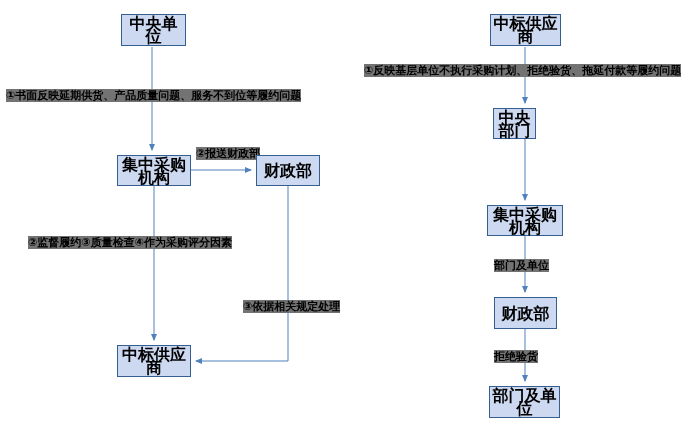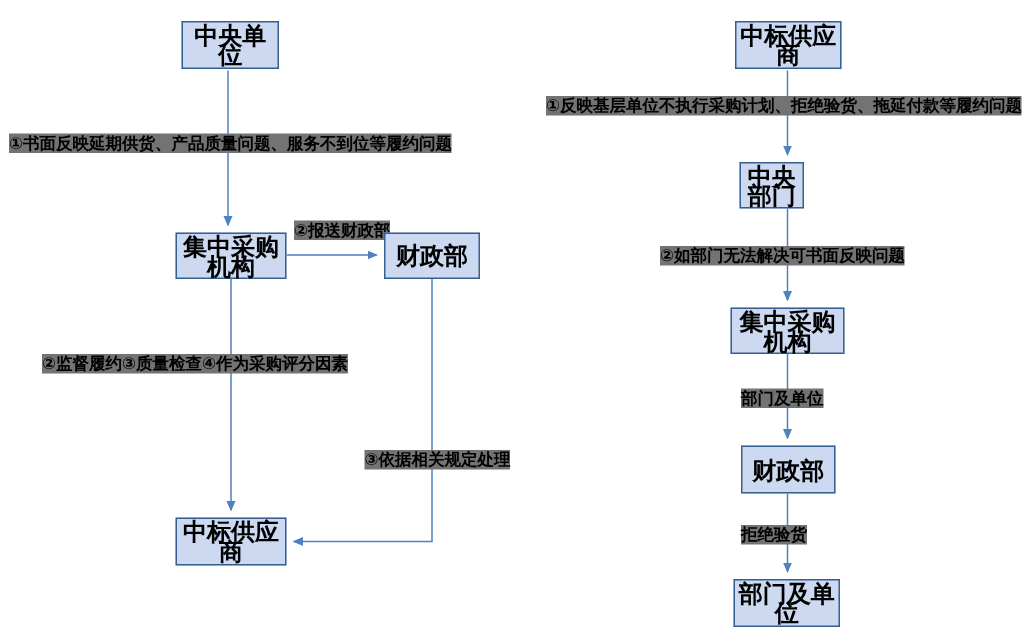--- a/index.html
+++ b/index.html
@@ -71,21 +71,20 @@
     <line x1="525" y1="236" x2="525" y2="292" marker-end="url(#arw)"></line>
     <line x1="525" y1="329" x2="525" y2="381" marker-end="url(#arw)"></line>
   </svg>
 
   <div class="elabel" style="left:6px; top:89px;text-align:center;">①书面反映延期供货、产品质量问题、服务不到位等履约问题</div>
   <div class="elabel" style="left:196px; top:147px;">②报送财政部</div>
   <div class="elabel" style="left:28px; top:236px;">②监督履约③质量检查④作为采购评分因素</div>
   <div class="elabel" style="left:243px; top:300px;">③依据相关规定处理</div>
 
   <div class="elabel" style="left:364px; top:64px;">①反映基层单位不执行采购计划、拒绝验货、拖延付款等履约问题</div>
-  <div class="elabel" style="left:440px; top:164px;">②如部门无法解决可书面反映问题</div>
   <div class="elabel" style="left:494px; top:259px;">部门及单位</div>
   <div class="elabel" style="left:494px; top:350px;">拒绝验货</div>
 
   <div class="node" style="left:121px; top:14px;  width:65px; height:32px;">中央单位</div>
   <div class="node" style="left:117px; top:155px; width:74px; height:31px;">集中采购机构</div>
   <div class="node" style="left:256px; top:155px; width:64px; height:31px;">财政部</div>
   <div class="node" style="left:117px; top:345px; width:74px; height:32px;">中标供应商</div>
 
   <div class="node" style="left:490px; top:14px;  width:71px; height:32px;">中标供应商</div>
   <div class="node" style="left:493px; top:108px; width:43px; height:31px;">中央部门</div>

